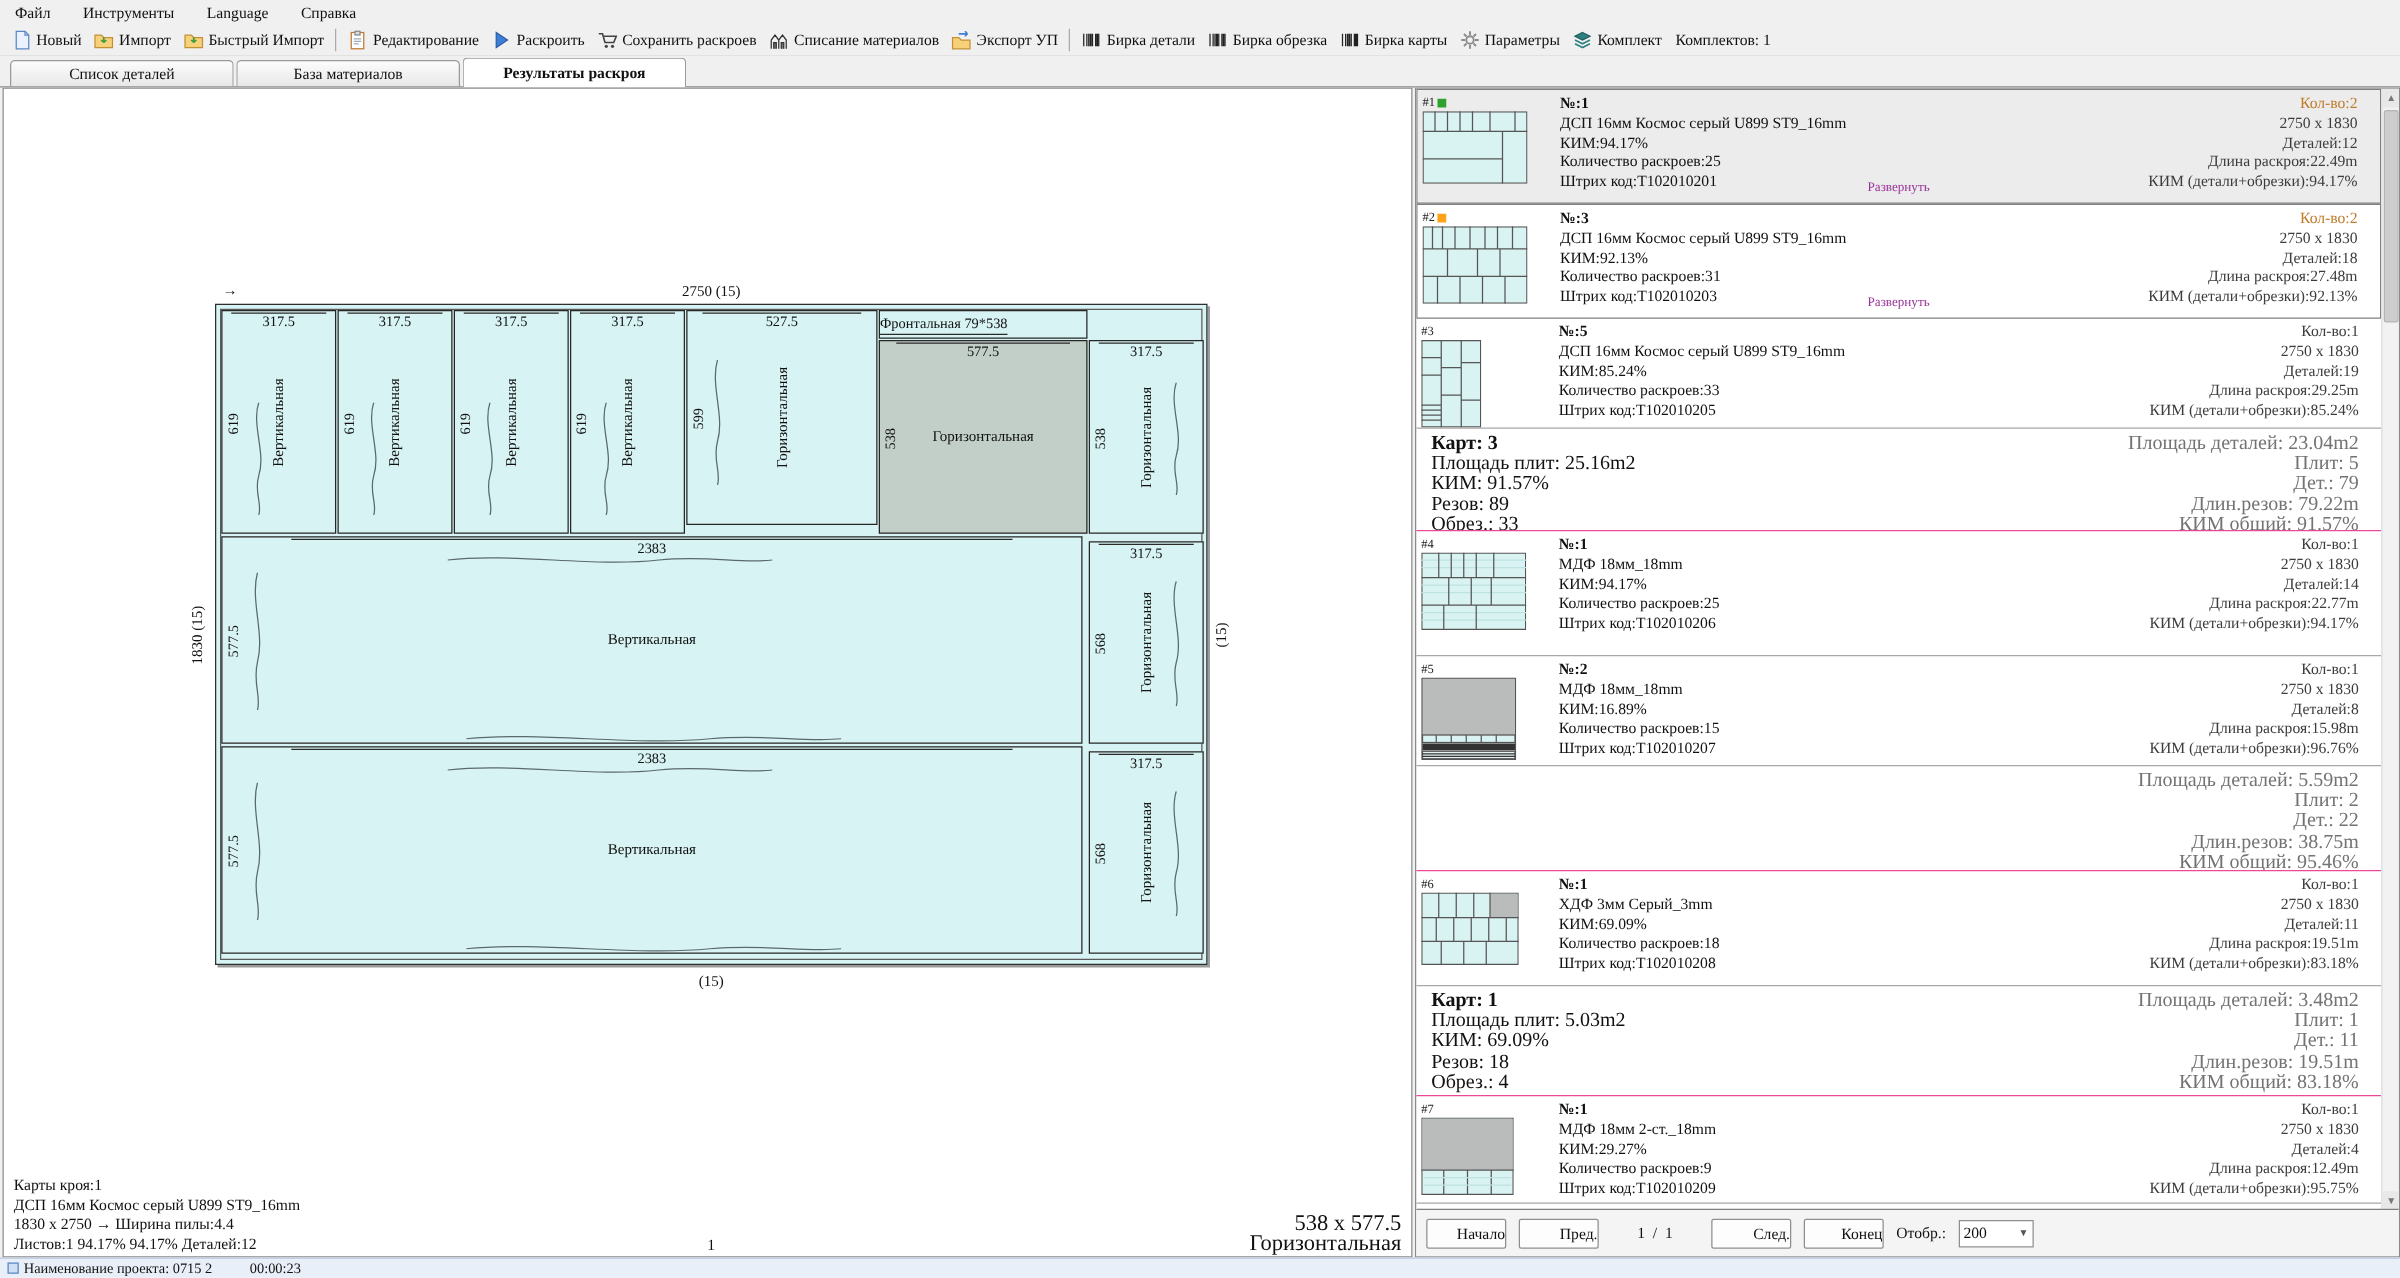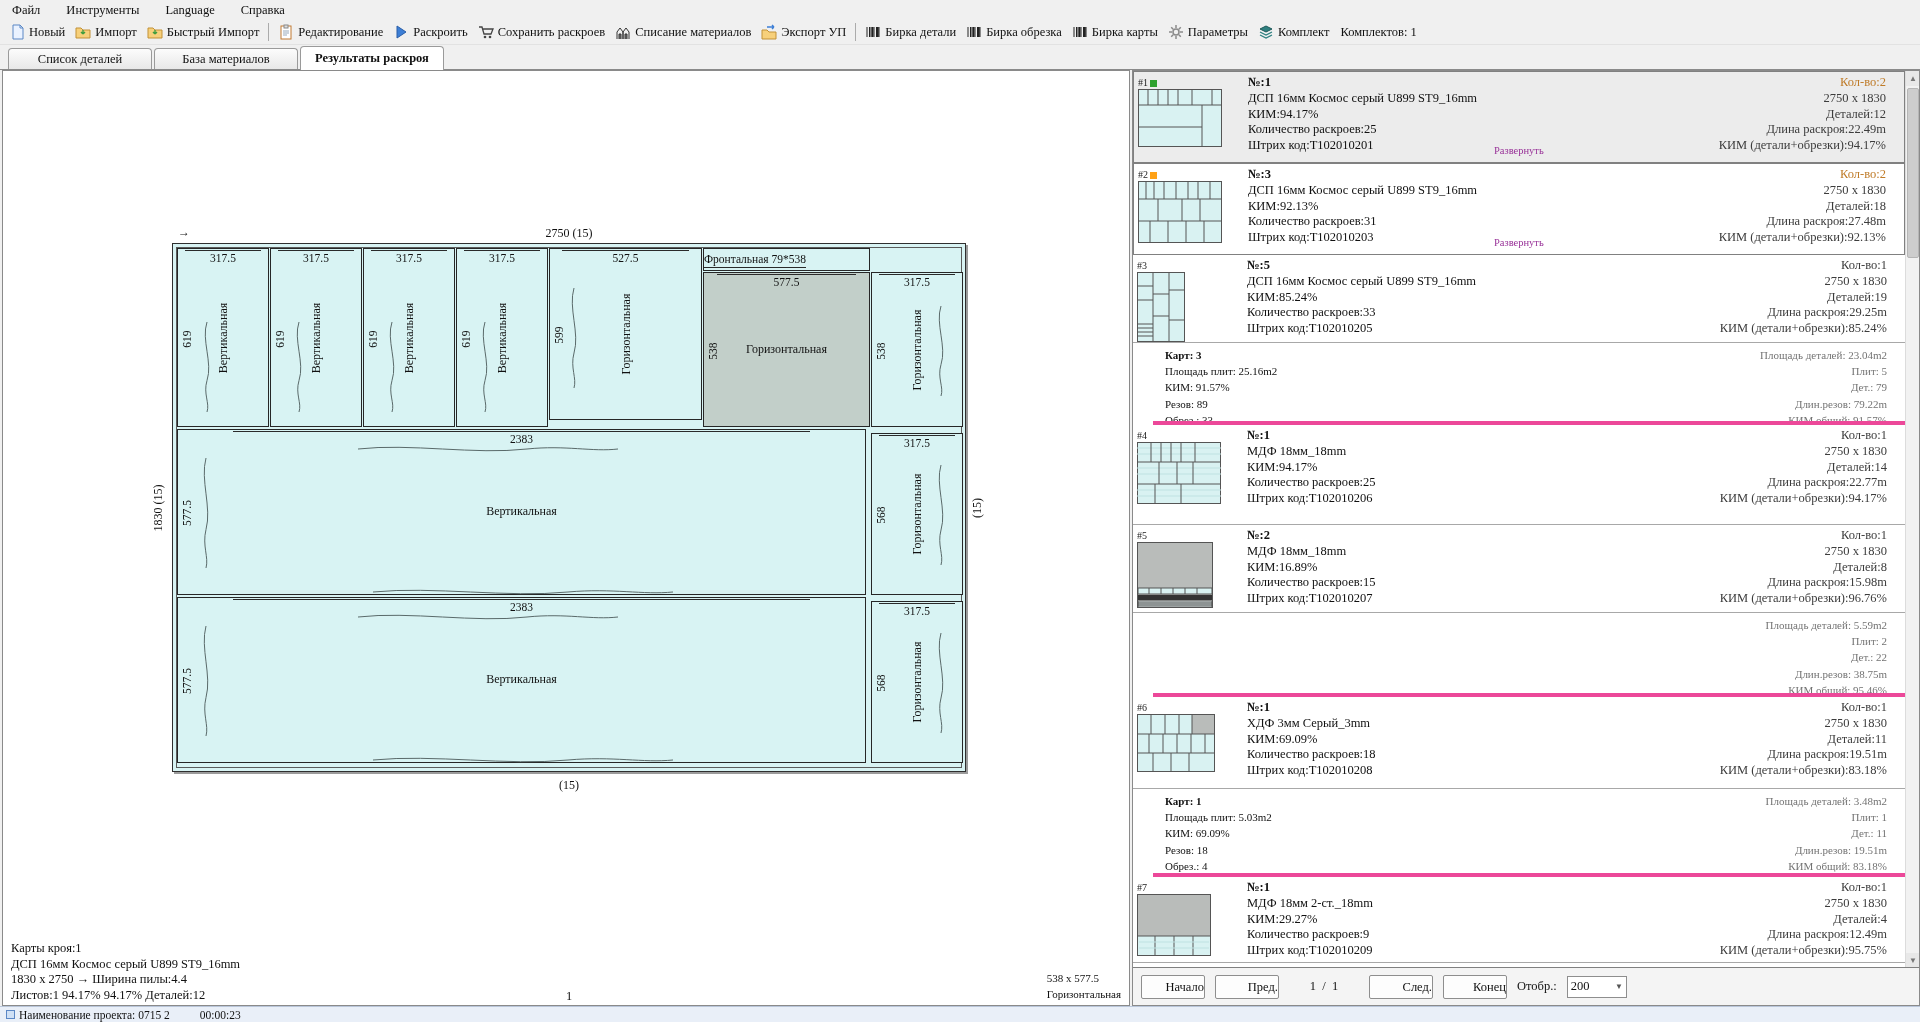--- a/index.html
+++ b/index.html
@@ -10,21 +10,21 @@
     font-size:12.5px;display:flex;align-items:center;gap:26px;padding-left:12px;}
   #menubar span{cursor:default;}
   #toolbar{position:absolute;left:0;top:20px;width:1920px;height:25px;background:#f0f0f0;
     display:flex;align-items:center;font-size:12.5px;padding-left:4px;border-bottom:1px solid #e2e2e2;}
   .tbtn{display:flex;align-items:center;gap:4px;padding:2px 5px;white-space:nowrap;cursor:default;}
   .tbtn svg{display:block;}
   .tsep{width:1px;height:18px;background:#ababab;margin:0 4px;}
   .ttext{padding:2px 6px;white-space:nowrap;}
   #tabbar{position:absolute;left:0;top:45px;width:1920px;height:25px;background:#f0f0f0;
     border-bottom:1px solid #8a8a8a;display:flex;align-items:flex-end;padding-left:8px;font-size:12.5px;}
-  .tab{width:144px;height:21px;line-height:20px;text-align:center;border:1px solid #9a9a9a;border-bottom:none;
+  .tab{width:179px;height:21px;line-height:20px;text-align:center;border:1px solid #9a9a9a;border-bottom:none;
     border-radius:4px 4px 0 0;background:linear-gradient(#fcfcfc,#e8e8e8);margin-right:2px;cursor:default;}
   .tab.active{background:#fff;font-weight:bold;height:24px;line-height:23px;margin-bottom:-1px;}
   
   #canvas-pane{position:absolute;left:2px;top:70px;width:1128px;height:936px;background:#fff;
     border:1px solid #8a8a8a;overflow:hidden;}
   #sidebar{position:absolute;left:1132px;top:70px;width:788px;height:936px;background:#fff;
     border:1px solid #8a8a8a;overflow:hidden;}
   
   #sheet{position:absolute;background:#d8f3f3;border:1px solid #2f2f2f;box-shadow:2px 2px 0 #9b9b9b;}
   #trim{position:absolute;left:3px;top:3px;right:3px;bottom:3px;border:1px solid #5a5a5a;}
@@ -35,37 +35,37 @@
     font-size:11.5px;line-height:14px;}
   .ldim{position:absolute;white-space:nowrap;font-size:11.5px;transform:translate(-50%,-50%) rotate(-90deg);}
   .plabel{position:absolute;left:0;right:0;top:50%;margin-top:-8px;text-align:center;font-size:12px;}
   .plabel.rot{left:50%;top:50%;right:auto;margin:0;transform:translate(-50%,-50%) rotate(-90deg);white-space:nowrap;}
   .striplabel{display:inline-block;font-size:11.5px;line-height:15px;margin-top:3px;border-bottom:1px solid #2a2a2a;}
   .dimtext{position:absolute;font-size:12px;white-space:nowrap;}
   .dimtext.rot{transform:translate(-50%,-50%) rotate(-90deg);}
   .wave{position:absolute;pointer-events:none;}
   #info-block{position:absolute;left:8px;top:870px;font-size:12.5px;line-height:15.5px;}
   #page-num{position:absolute;left:169px;top:918px;width:794px;text-align:center;font-size:12.5px;}
-  #sel-info{position:absolute;right:8px;top:900px;font-size:11px;line-height:15.5px;}
+  #sel-info{position:absolute;right:8px;top:900px;text-align:right;font-size:18px;line-height:15.5px;}
   
   #rows{position:absolute;left:0;top:0;right:14px;height:897px;overflow:hidden;}
   .entry{position:relative;display:flex;border-bottom:1px solid #a8a8a8;padding:3px 18px 0 4px;
     font-size:12.5px;line-height:15.8px;}
   .entry.boxed{border:1px solid #808080;}
   .entry.selected{background:#ececec;}
   .lcol{width:110px;flex:none;}
   .mark{font-size:10px;color:#222;height:14px;}
   .sq{display:inline-block;width:7px;height:7px;margin-left:2px;vertical-align:middle;}
   .mcol{flex:1;min-width:0;}
   .no{font-weight:bold;}
   .rcol{flex:none;width:240px;text-align:right;color:#3c3c3c;}
   .rcol .qty-orange{color:#bf7b28;}
   .expand{position:absolute;left:360px;bottom:3px;font-size:10.5px;color:#993399;cursor:pointer;}
-  .sumrow{position:relative;border-bottom:4px solid #ec4899;padding:4px 18px 0 12px;
-    font-size:11px;line-height:16.2px;overflow:hidden;margin-left:20px;}
+  .sumrow{position:relative;border-bottom:1px solid #ec4899;padding:4px 18px 0 12px;
+    font-size:16px;line-height:16.2px;overflow:hidden;}
   .sumrow .sleft{float:left;}
   .sumrow .sright{float:right;text-align:right;color:#737373;}
   .sumrow .title{font-weight:bold;}
   
   #vscroll{position:absolute;right:0;top:0;width:14px;height:897px;background:#f2f2f2;border-left:1px solid #dcdcdc;}
   #vscroll .arrow{position:absolute;left:0;width:14px;height:15px;font-size:8px;color:#777;text-align:center;line-height:15px;background:#e8e8e8;}
   #vscroll .thumb{position:absolute;left:1px;top:17px;width:12px;height:170px;background:#cdcdcd;border:1px solid #b5b5b5;border-radius:2px;}
   
   #pagination{position:absolute;left:0;bottom:0;width:788px;height:38px;background:#f4f4f4;
     border-top:1px solid #808080;display:flex;align-items:center;gap:10px;padding-left:8px;font-size:12.5px;}

